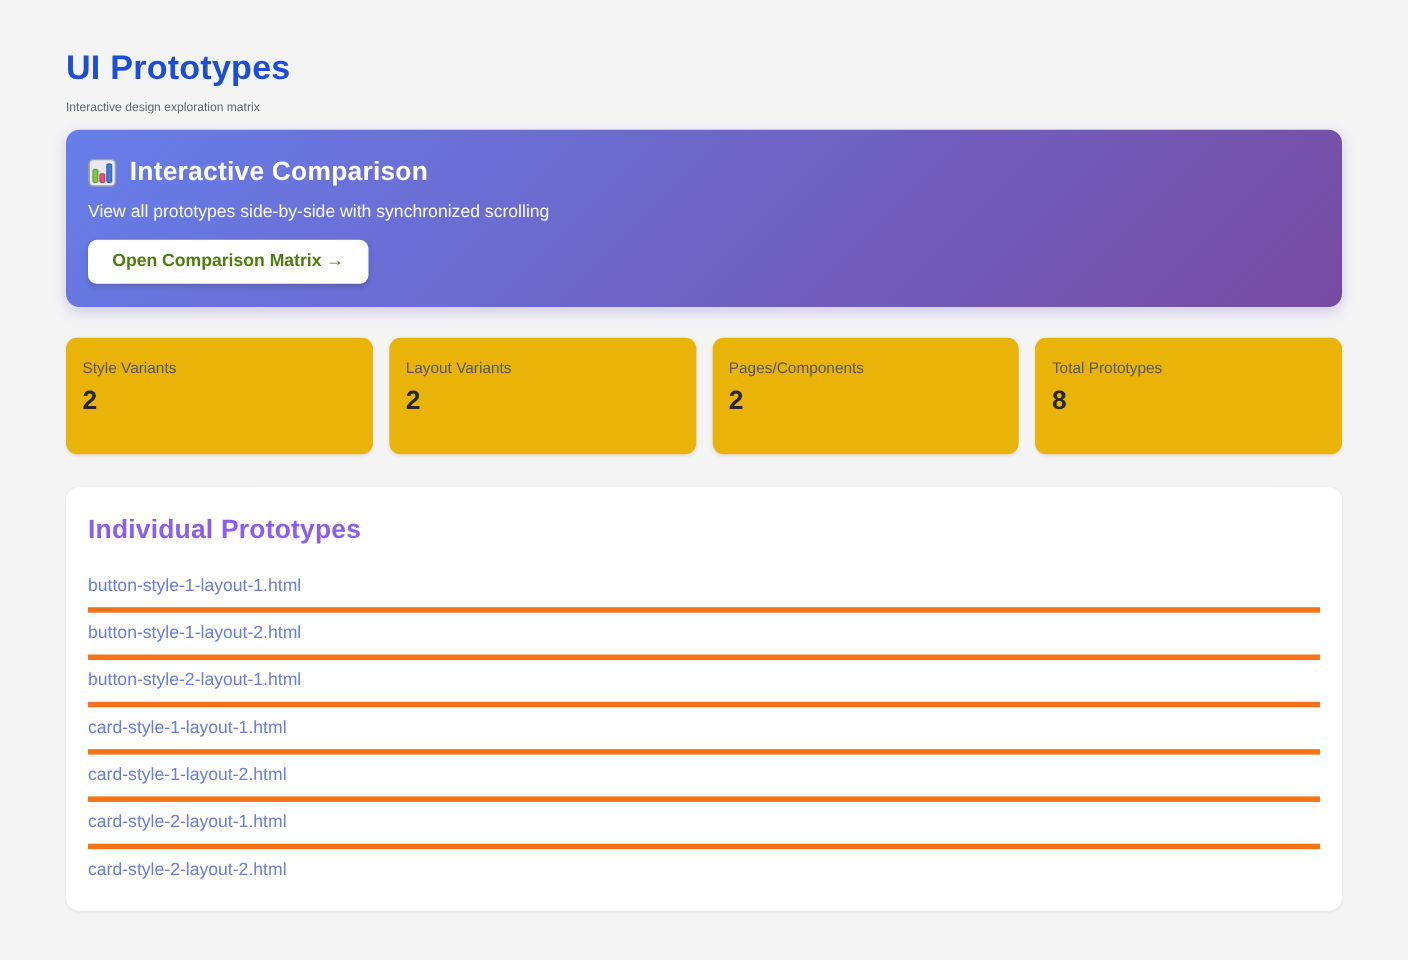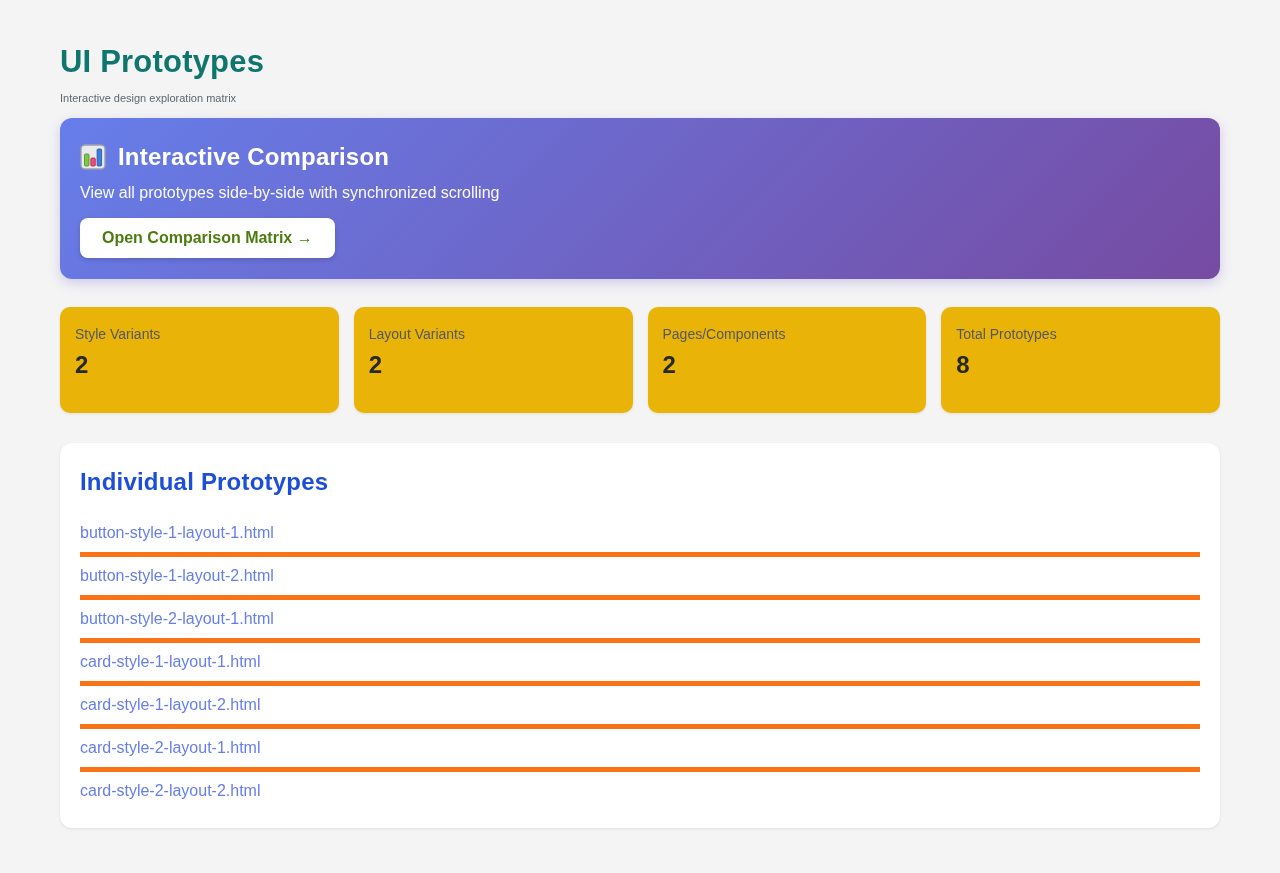--- a/index.html
+++ b/index.html
@@ -12,21 +12,21 @@
   }
   .container {
     width: 1160px;
     margin: 0 auto;
     padding-top: 44px;
   }
   
   .page-title {
     font-size: 31px;
     font-weight: 700;
-    color: #0f766e;
+    color: #1d4ed8;
     letter-spacing: 0.2px;
   }
   .page-subtitle {
     margin-top: 12px;
     font-size: 11px;
     color: #5f6670;
   }
   
   .banner {
     margin-top: 14px;
@@ -94,21 +94,21 @@
     margin-top: 30px;
     margin-bottom: 40px;
     background: #ffffff;
     border-radius: 12px;
     padding: 25px 20px 18px 20px;
     box-shadow: 0 1px 3px rgba(0,0,0,0.09);
   }
   .list-heading {
     font-size: 24px;
     font-weight: 700;
-    color: #1d4ed8;
+    color: #8b5cf6;
     letter-spacing: 0.2px;
   }
   .proto-list {
     list-style: none;
     margin-top: 18px;
   }
   .proto-row {
     padding: 10px 0;
     border-bottom: 5px solid #f97316;
   }

